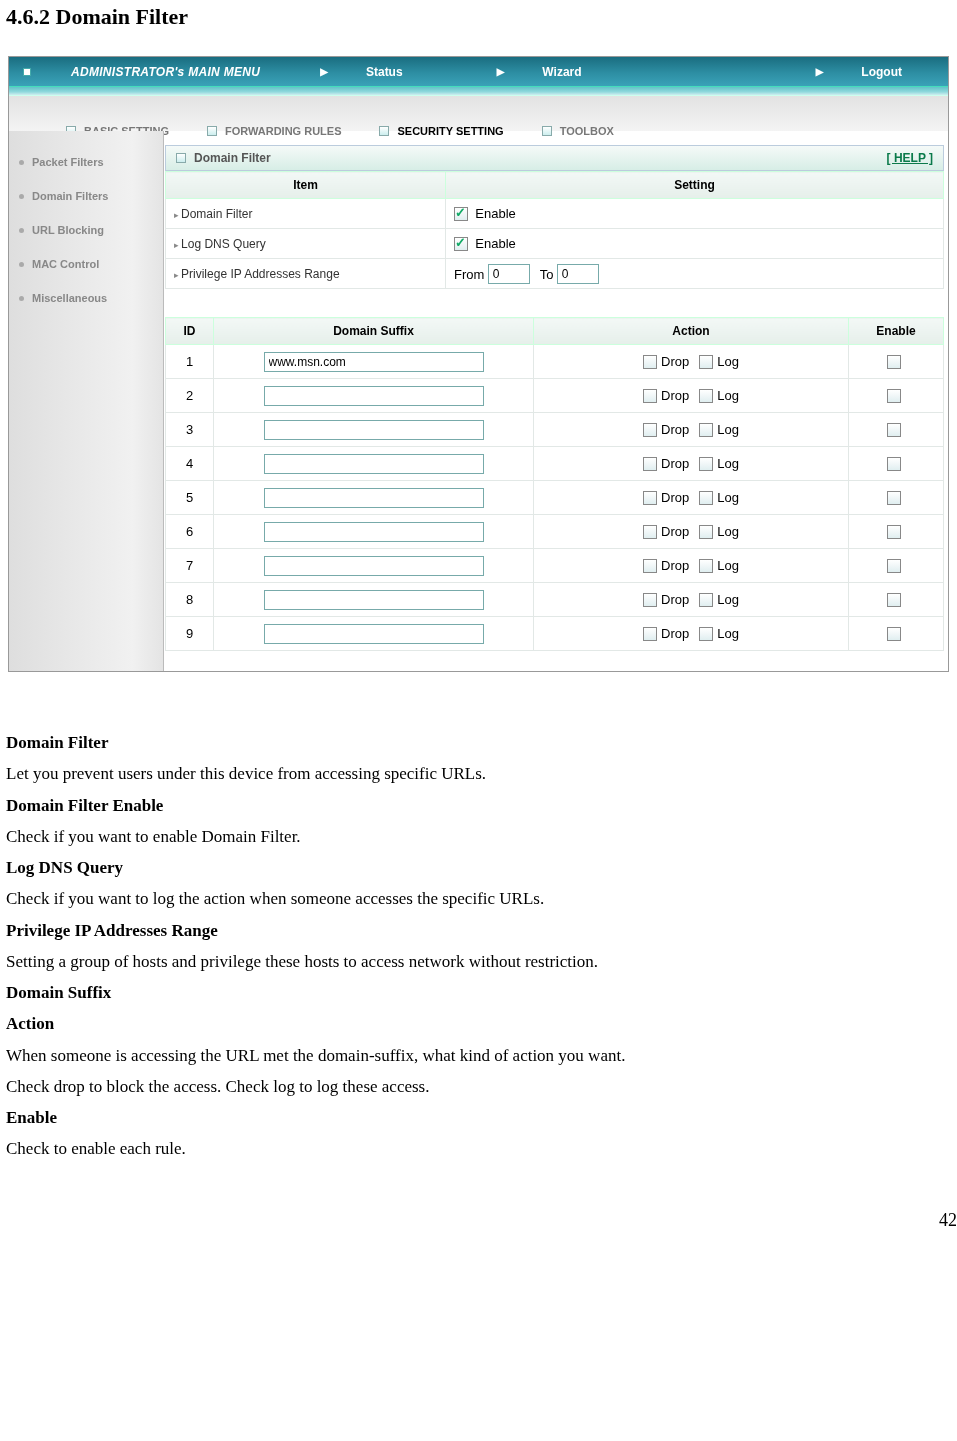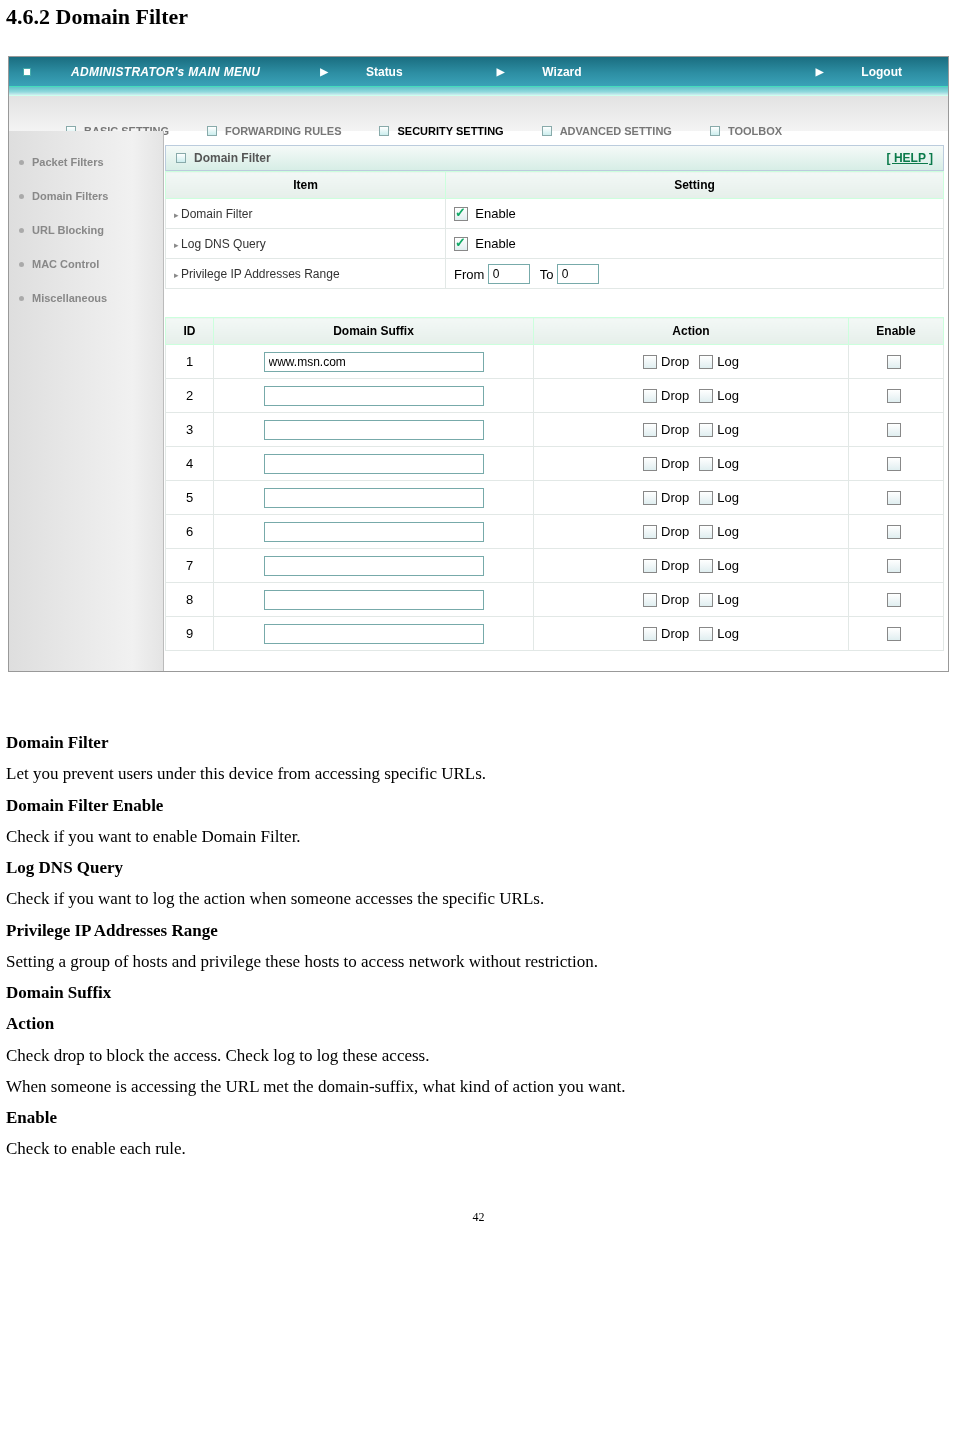--- a/index.html
+++ b/index.html
@@ -52,21 +52,21 @@
   table.rules td { border: 1px solid #e2e8e6; padding: 4px 6px; height: 34px; vertical-align: middle; text-align: center; font-size: 13px; }
   table.rules { width: 100%; border-collapse: collapse; margin-top: 28px; }
   .col-id { width: 48px; }
   .col-ds { width: 320px; }
   .col-en { width: 95px; }
   
   .doc-body { padding: 50px 8px 0 6px; font-family: "Times New Roman", serif; font-size: 17px; line-height: 1.25; }
   .doc-body p { margin: 10px 0; }
   .doc-body p.bold { font-weight: bold; }
   
-  .pagenum { text-align: center; font-family: "Times New Roman", serif; font-size: 12px; padding: 40px 0 10px; }
+  .pagenum { text-align: right; font-family: "Times New Roman", serif; font-size: 18px; padding: 40px 0 10px; }
 </style>
 </head>
 <body>
 
 <h2 class="doc-heading">4.6.2 Domain Filter</h2>
 
 <div class="app-window">
 
   <div class="topbar">
     <span class="bullet"></span>
@@ -92,24 +92,20 @@
       <div class="tab">
         <span class="sq"></span>
         <span>FORWARDING RULES</span>
       </div>
       <div class="tab active">
         <span class="sq"></span>
         <span>SECURITY SETTING</span>
       </div>
       <div class="tab">
         <span class="sq"></span>
-        <span>ADVANCED SETTING</span>
-      </div>
-      <div class="tab">
-        <span class="sq"></span>
         <span>TOOLBOX</span>
       </div>
     </div>
 
   <div class="workarea">
     <div class="sidebar" id="sidebar">
         <div class="side-item">
           <span class="dot"></span>
           <span>Packet Filters</span>
         </div>
@@ -245,19 +241,19 @@
     <p class="bold">Domain Filter</p>
     <p>Let you prevent users under this device from accessing specific URLs.</p>
     <p class="bold">Domain Filter Enable</p>
     <p>Check if you want to enable Domain Filter.</p>
     <p class="bold">Log DNS Query</p>
     <p>Check if you want to log the action when someone accesses the specific URLs.</p>
     <p class="bold">Privilege IP Addresses Range</p>
     <p>Setting a group of hosts and privilege these hosts to access network without restriction.</p>
     <p class="bold">Domain Suffix</p>
     <p class="bold">Action</p>
+    <p>When someone is accessing the URL met the domain-suffix, what kind of action you want.</p>
     <p>Check drop to block the access. Check log to log these access.</p>
-    <p>When someone is accessing the URL met the domain-suffix, what kind of action you want.</p>
     <p class="bold">Enable</p>
     <p>Check to enable each rule.</p>
   </div>
 
 <div class="pagenum">42</div>
 
 </body></html>

